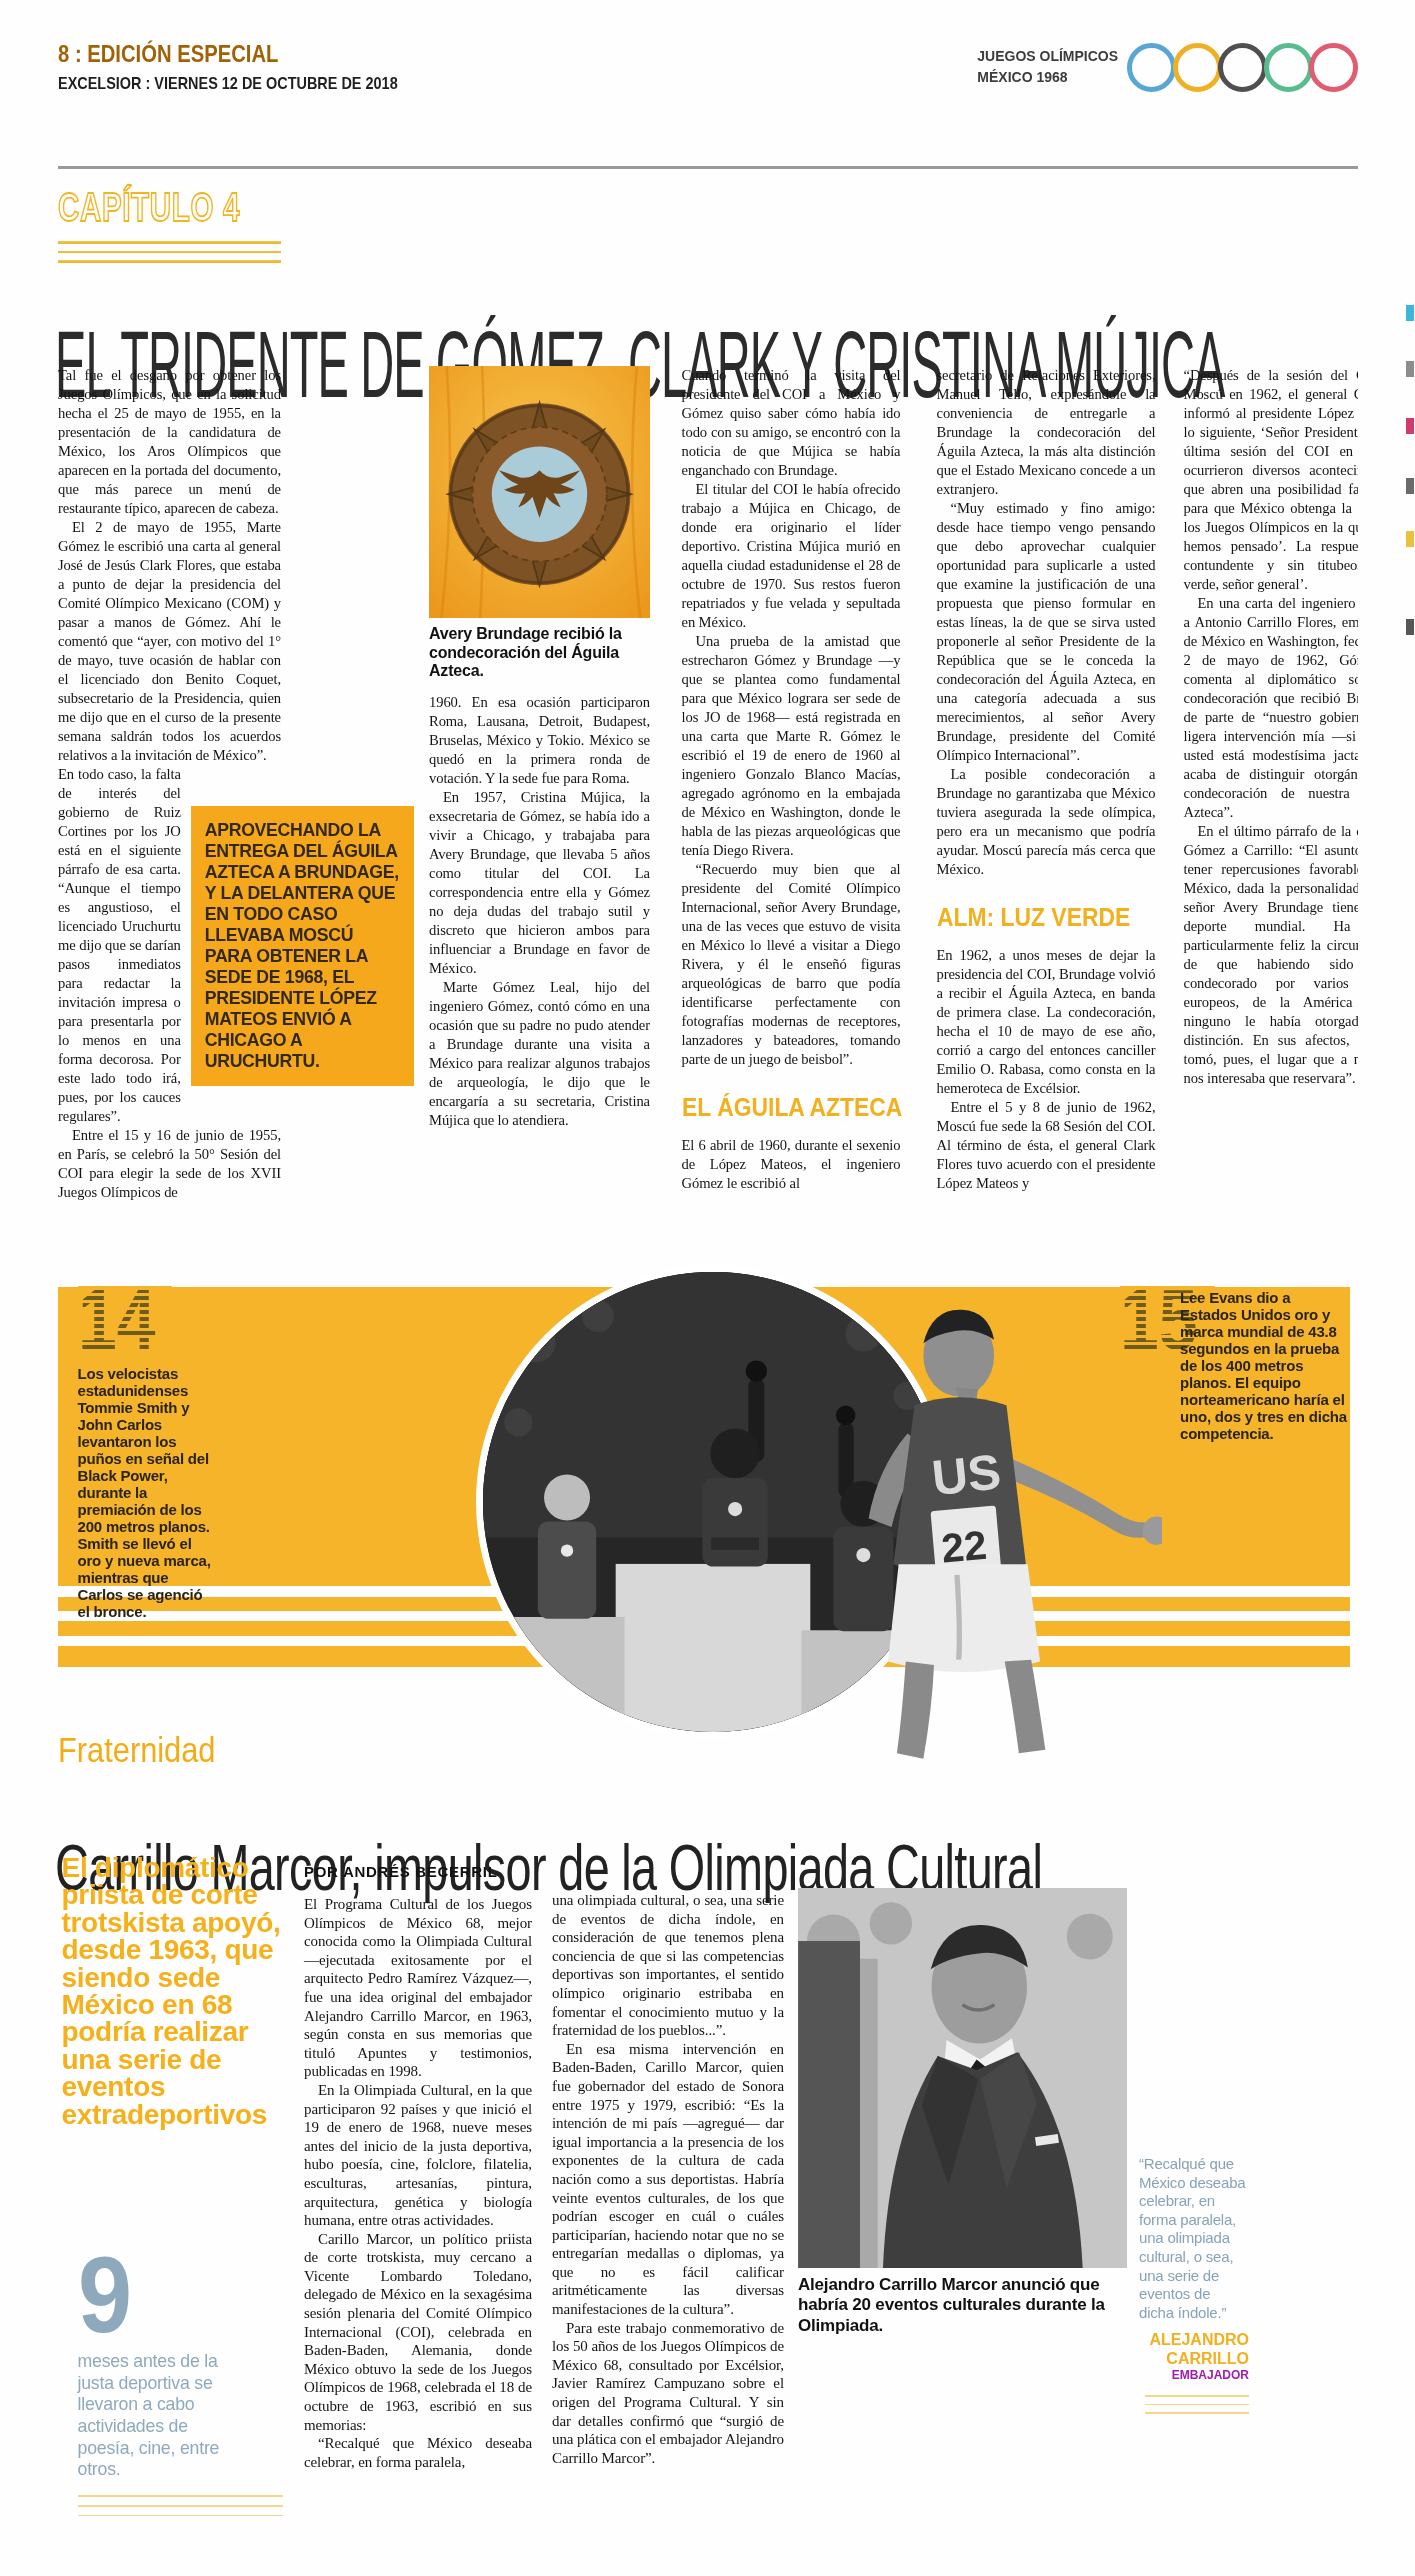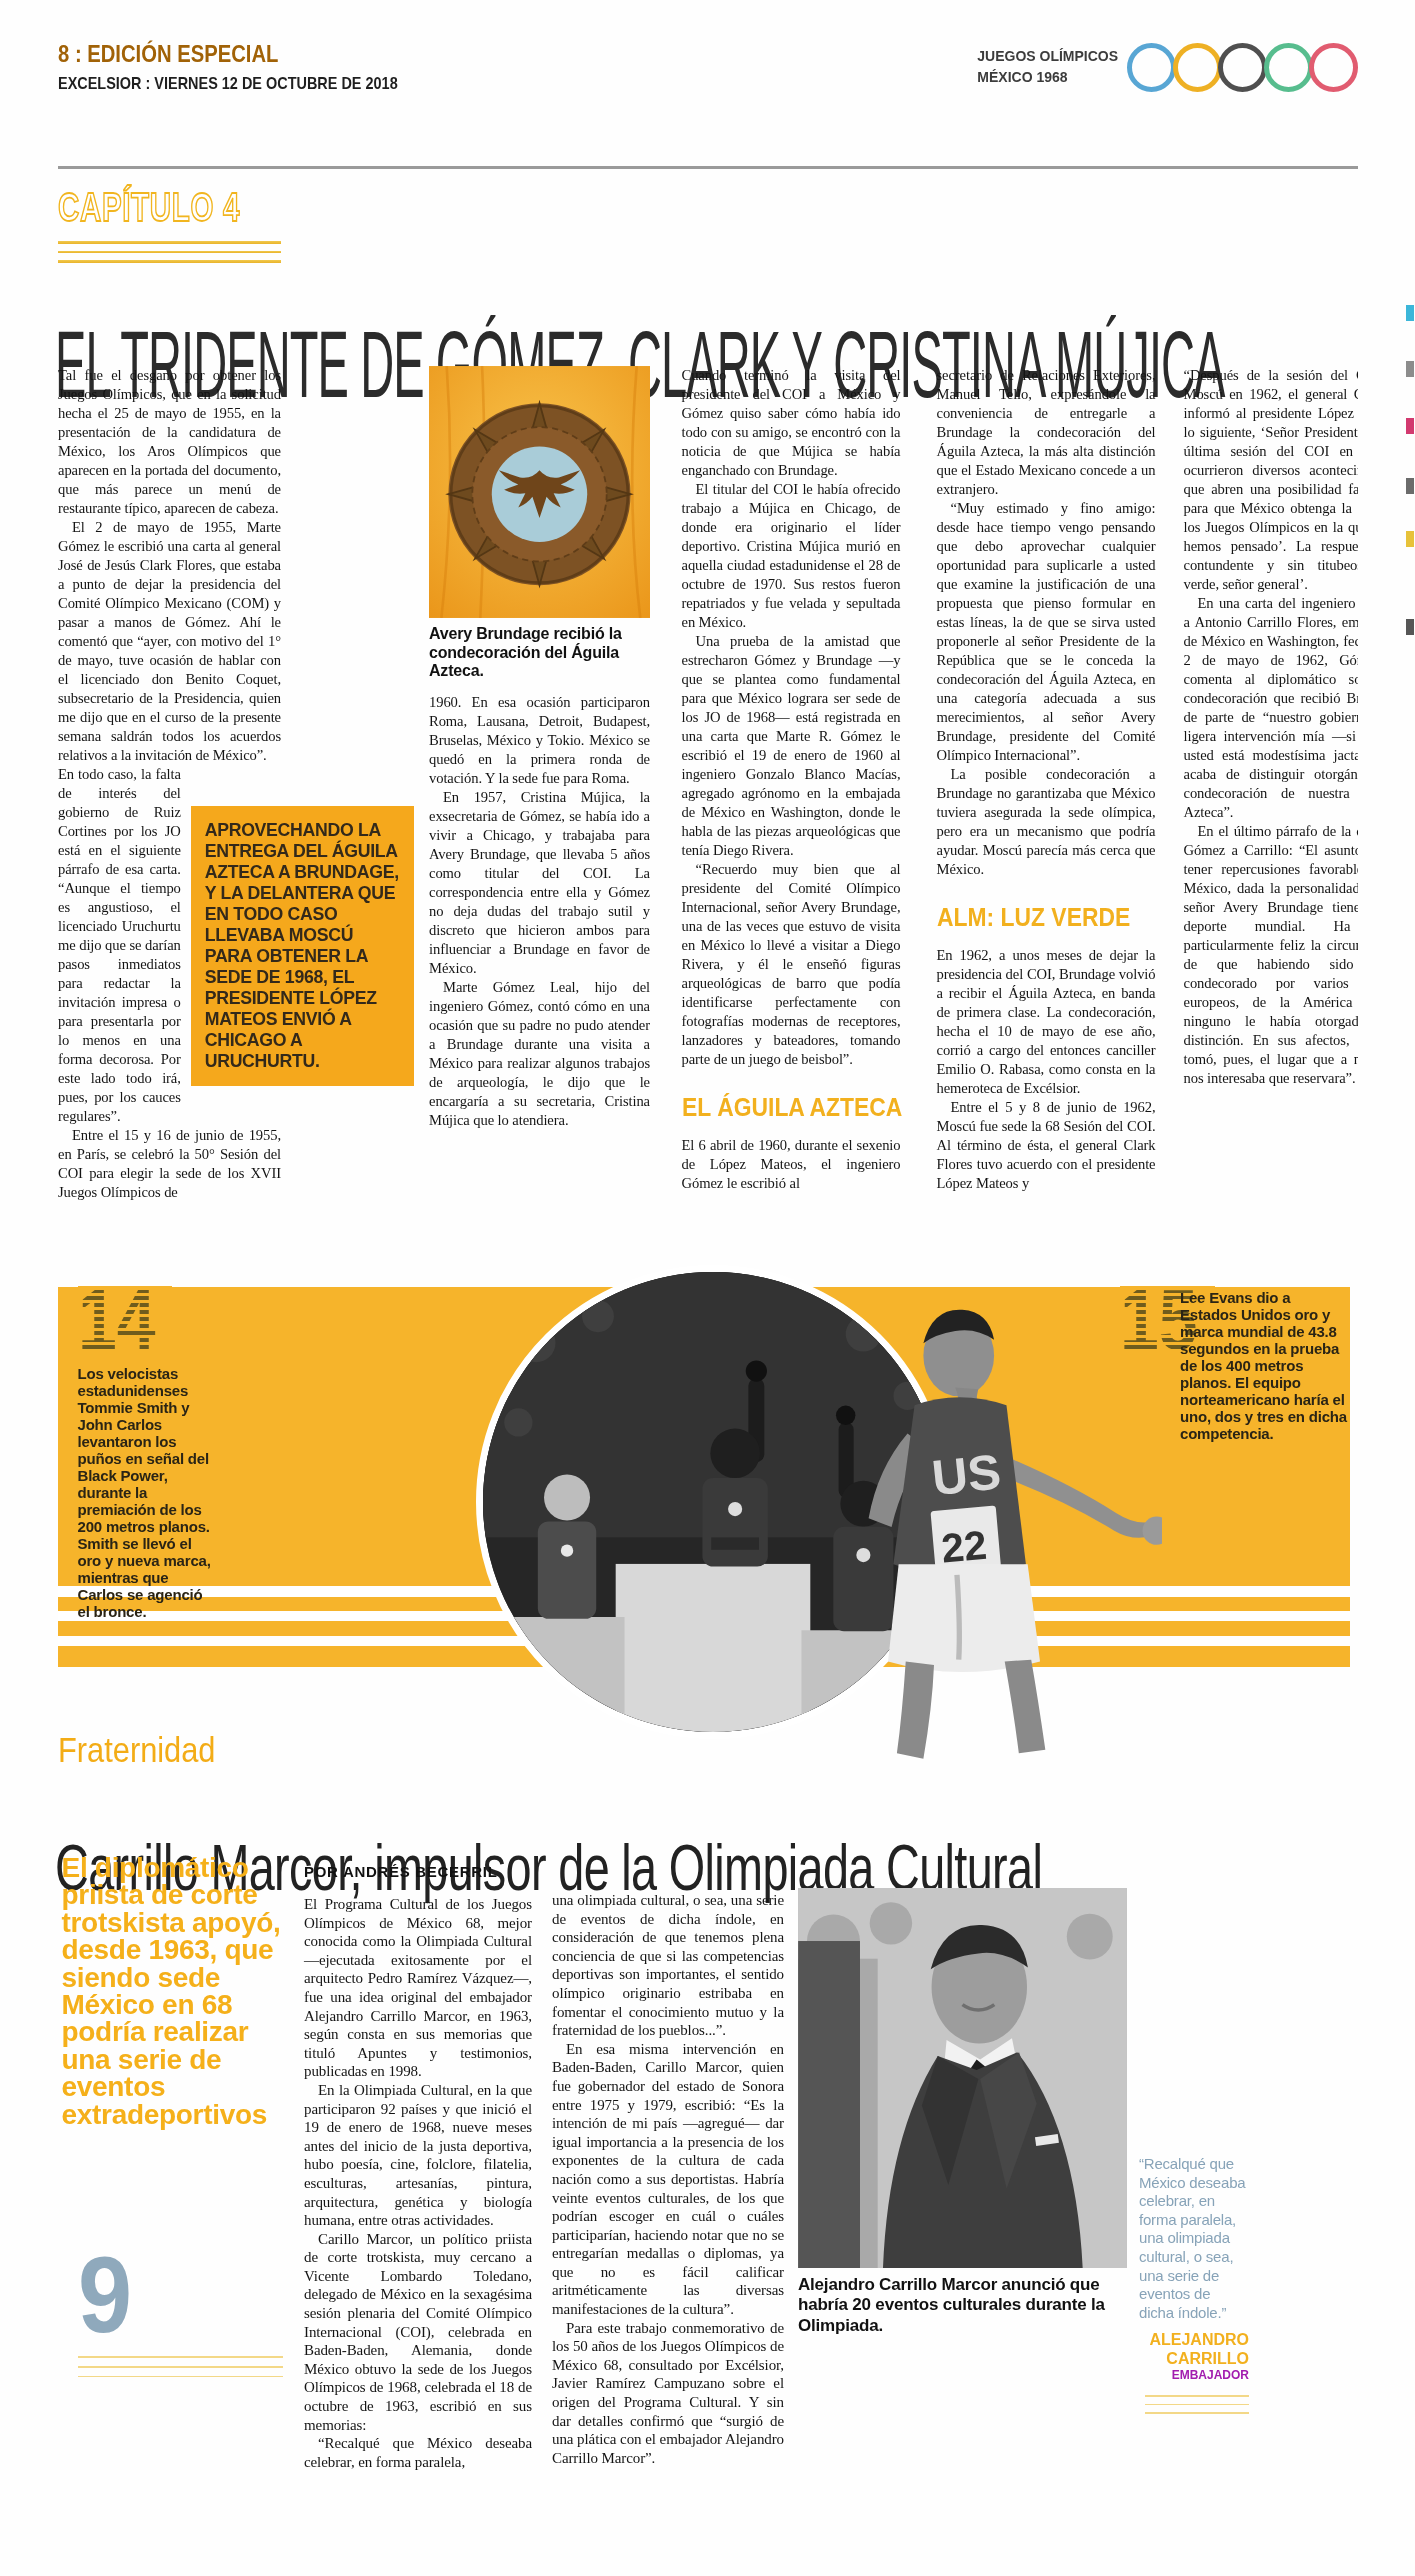--- a/index.html
+++ b/index.html
@@ -329,20 +329,21 @@
           <path d="M158 190 l46 26 -34 120 -30 -90z" fill="#333"></path>
           <path d="M250 186 l-44 30 30 124 34 -96z" fill="#474747"></path>
           <rect x="268" y="282" width="26" height="10" fill="#e8e8e8" transform="rotate(-8 268 282)"></rect>
         </svg>
       </div>
       <figcaption class="fig-caption" style="font-size:17px;line-height:20.3px;">Alejandro Carrillo Marcor anunció que habría 20 eventos culturales durante la Olimpiada.</figcaption>
     </figure>
 
     <div class="stat" style="color: rgb(143, 169, 188);">
       <div class="stat-number"><span class="condx">9</span></div>
+      <div class="stat-text">meses antes de la justa deportiva se llevaron a cabo actividades de poesía, cine, entre otros.</div>
       <div class="stat-lines">
           <div></div>
           <div></div>
           <div></div>
         </div>
     </div>
 
     <div class="quote-rail">
       <div class="quote-text">“Recalqué que México deseaba celebrar, en forma paralela, una olimpiada cultural, o sea, una serie de eventos de dicha índole.”</div>
       <div class="quote-name">ALEJANDRO CARRILLO</div>

